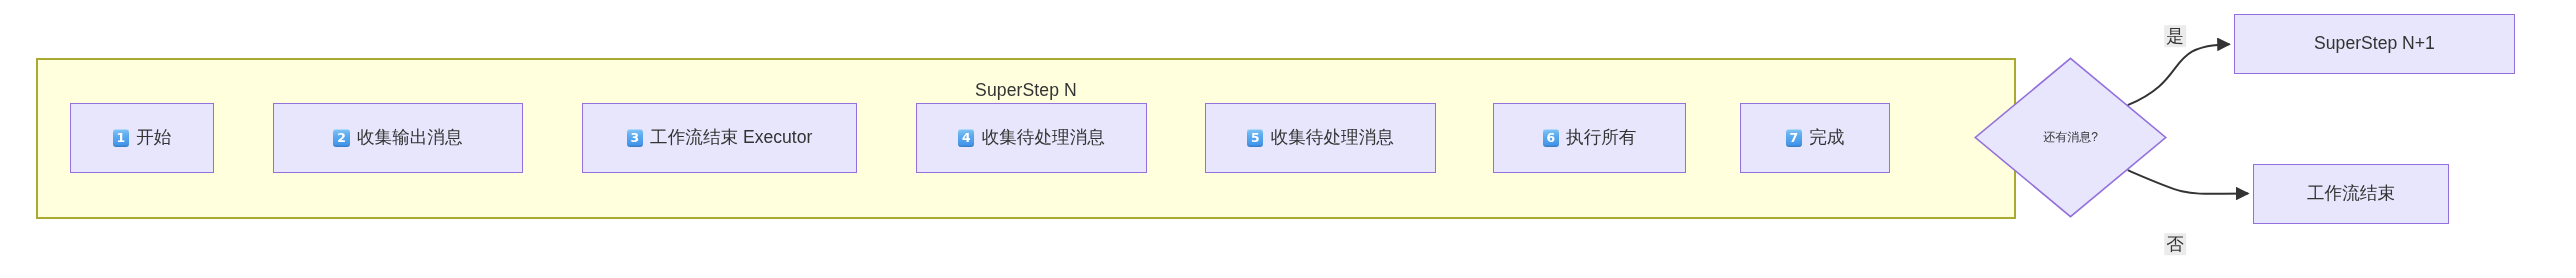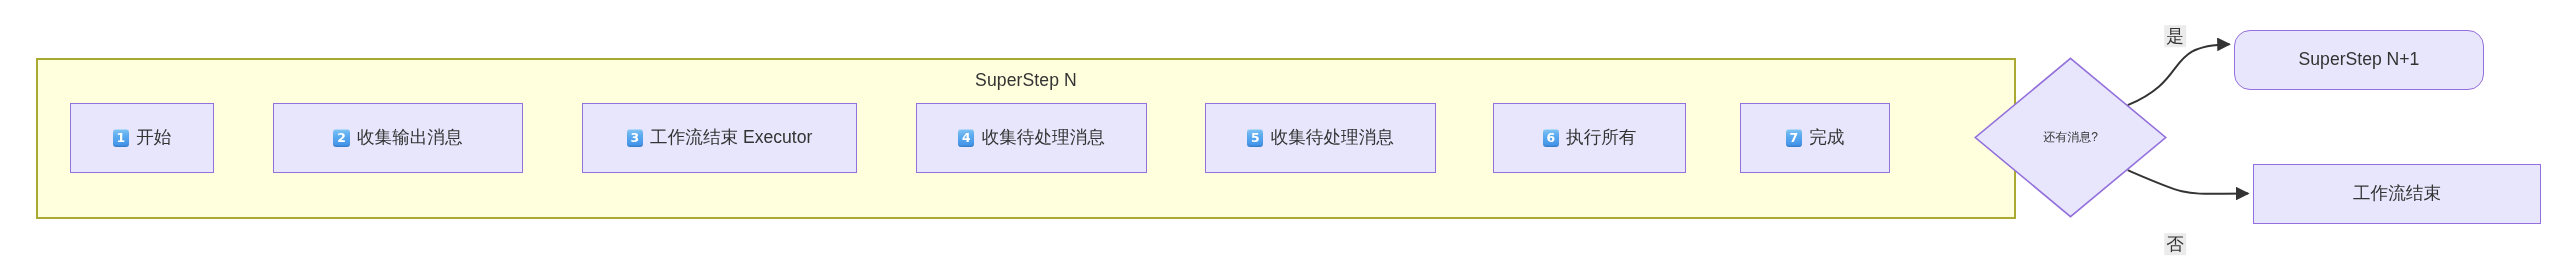--- a/index.html
+++ b/index.html
@@ -27,21 +27,21 @@
     width: 1980px;
     height: 161px;
     background: #ffffde;
     border: 2px solid #aaaa33;
     box-sizing: border-box;
   }
   .subgraph-title {
     position: absolute;
     left: 0;
     right: 0;
-    top: 10px;
+    top: 20px;
     text-align: center;
     font-size: 17.6px;
     color: #333333;
     letter-spacing: 0.1px;
     white-space: nowrap;
   }
 
   
   .node {
     position: absolute;
@@ -212,26 +212,26 @@
   <div class="diamond-wrap" style="left: 1974px; top: 57px; width: 193px; height: 161px;">
     <svg width="193" height="161" viewBox="0 0 297.57 248">
       <polygon points="148.785,2 295.57,124 148.785,246 2,124" fill="#e8e6fc" stroke="#9370db" stroke-width="2.5"></polygon>
     </svg>
     <div class="diamond-text">还有消息?</div>
   </div>
 
   <div class="edge-label" style="left: 2175px; top: 36px;">是</div>
   <div class="edge-label" style="left: 2175px; top: 244px;">否</div>
 
-  <div class="node" style="left: 2234px; top: 30px; width: 250px; height: 60px; border-radius: 16px;">
+  <div class="node" style="left: 2234px; top: 14px; width: 281px; height: 60px;">
     <span class="node-inner">
       <span class="node-label">SuperStep N+1</span>
     </span>
   </div>
 
-  <div class="node" style="left: 2253px; top: 164px; width: 288px; height: 60px;">
+  <div class="node" style="left: 2253px; top: 164px; width: 196px; height: 60px;">
     <span class="node-inner">
       <span class="node-label">工作流结束</span>
     </span>
   </div>
 
 </div>
 
 
 </body></html>

